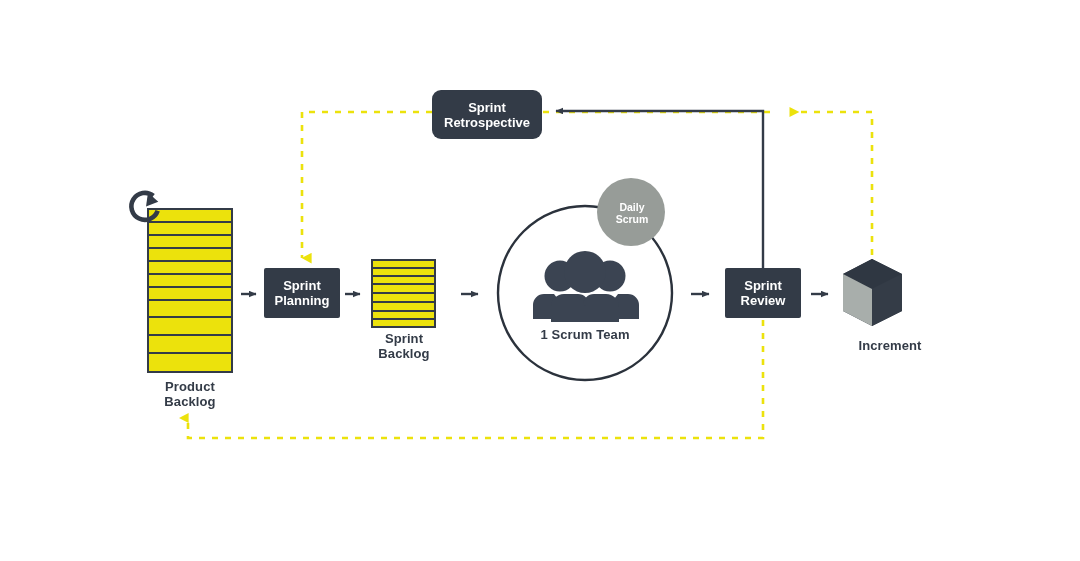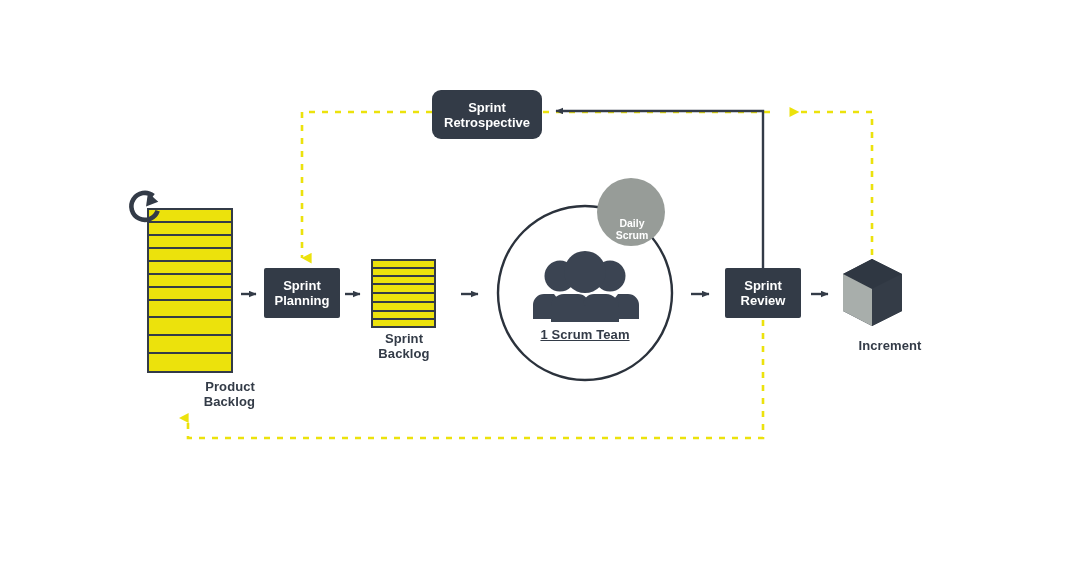--- a/index.html
+++ b/index.html
@@ -64,33 +64,33 @@
   #box-sprint-planning {
     left: 264px; top: 268px; width: 76px; height: 50px;
   }
   #box-sprint-review {
     left: 725px; top: 268px; width: 76px; height: 50px;
   }
   #box-sprint-retrospective {
     left: 432px; top: 90px; width: 110px; height: 49px;
   }
   #label-product-backlog {
-    left: 125px; top: 379px; width: 130px; text-align: right;
+    left: 125px; top: 379px; width: 130px;
   }
   #label-sprint-backlog {
     left: 345px; top: 331px; width: 118px;
   }
   #label-increment {
     left: 830px; top: 338px; width: 120px;
   }
   #label-scrum-team {
-    left: 520px; top: 327px; width: 130px; text-decoration: underline;
+    left: 520px; top: 327px; width: 130px;
   }
   #label-daily-scrum {
-    left: 600px; top: 212px; width: 64px; height: 34px;
+    left: 600px; top: 196px; width: 64px; height: 34px;
   }
 </style>
 </head>
 <body>
 
 <div id="canvas">
 
   <svg id="diagram-svg" viewBox="0 0 1080 561">
     <defs>
       <marker id="arrow-dark" markerWidth="9" markerHeight="9" refX="7.4" refY="3.4" orient="auto" markerUnits="userSpaceOnUse">

